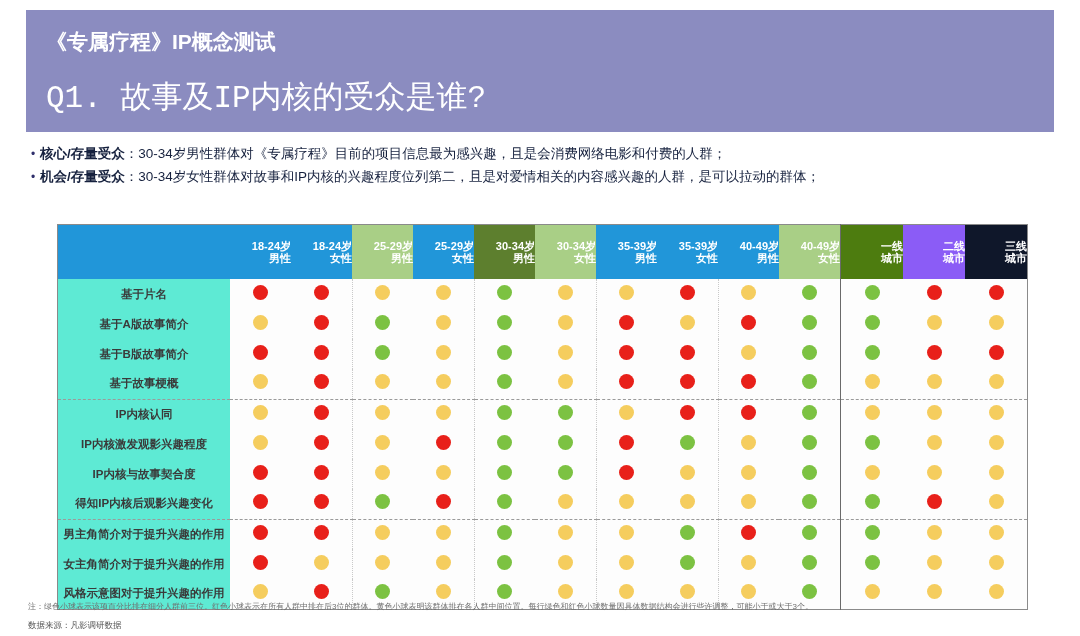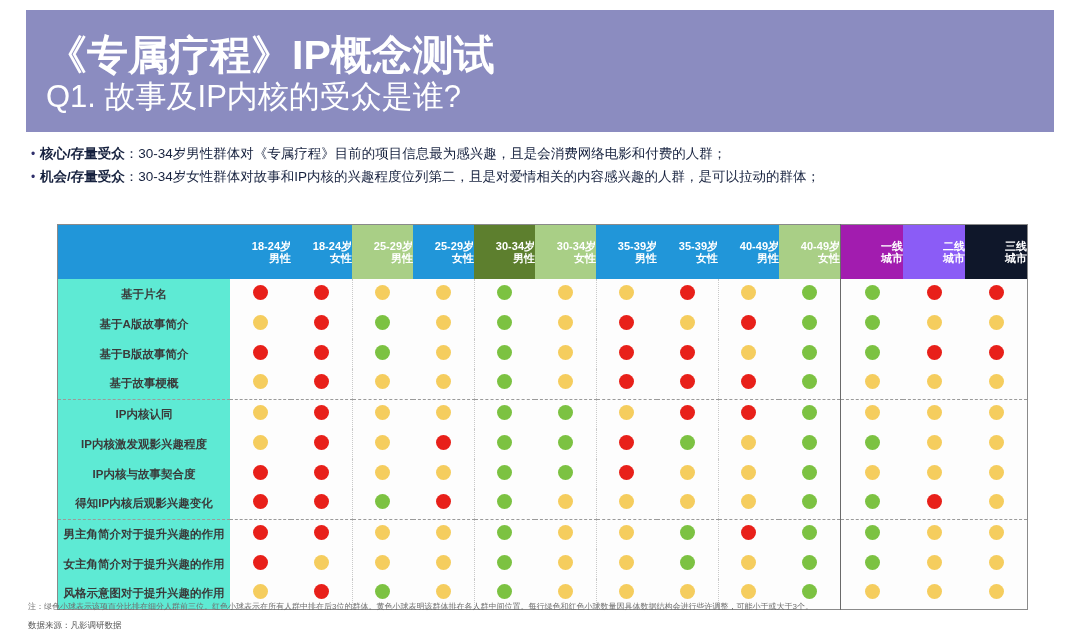--- a/index.html
+++ b/index.html
@@ -10,27 +10,28 @@
     overflow:hidden;
     position:relative;
   }
   
   #header-banner{
     position:absolute;left:26px;top:10px;width:1028px;height:122px;
     background:#8b8cc0;
   }
   #header-banner .title-main{
     position:absolute;left:20px;top:18px;
-    font-size:41px;font-weight:bold;color:#ffffff;
+    font-size:21px;font-weight:bold;color:#ffffff;
     letter-spacing:0px;white-space:nowrap;
   }
   #header-banner .title-sub{
     position:absolute;left:20px;top:66px;
     font-size:31px;font-weight:normal;color:#ffffff;
     white-space:nowrap;
+    font-family:Liberation Mono, monospace;
   }
   
   #bullets{
     position:absolute;left:26px;top:144px;width:1030px;
   }
   .bullet-row{
     display:flex;align-items:flex-start;
     font-size:13.5px;color:#16213e;line-height:20px;
     margin-bottom:3px;
   }
@@ -142,21 +143,21 @@
           <div>女性</div>
         </th>
         <th style="background: rgb(33, 150, 217); width: 61px;">
           <div>40-49岁</div>
           <div>男性</div>
         </th>
         <th style="background: rgb(169, 207, 134); width: 61px;">
           <div>40-49岁</div>
           <div>女性</div>
         </th>
-        <th class="citysep" style="background: #a21caf; width: 62px;">
+        <th class="citysep" style="background: #4d7c0f; width: 62px;">
           <div>一线</div>
           <div>城市</div>
         </th>
         <th style="background: #8b5cf6; width: 62px;">
           <div>二线</div>
           <div>城市</div>
         </th>
         <th style="background: #0f172a; width: 62px;">
           <div>三线</div>
           <div>城市</div>

